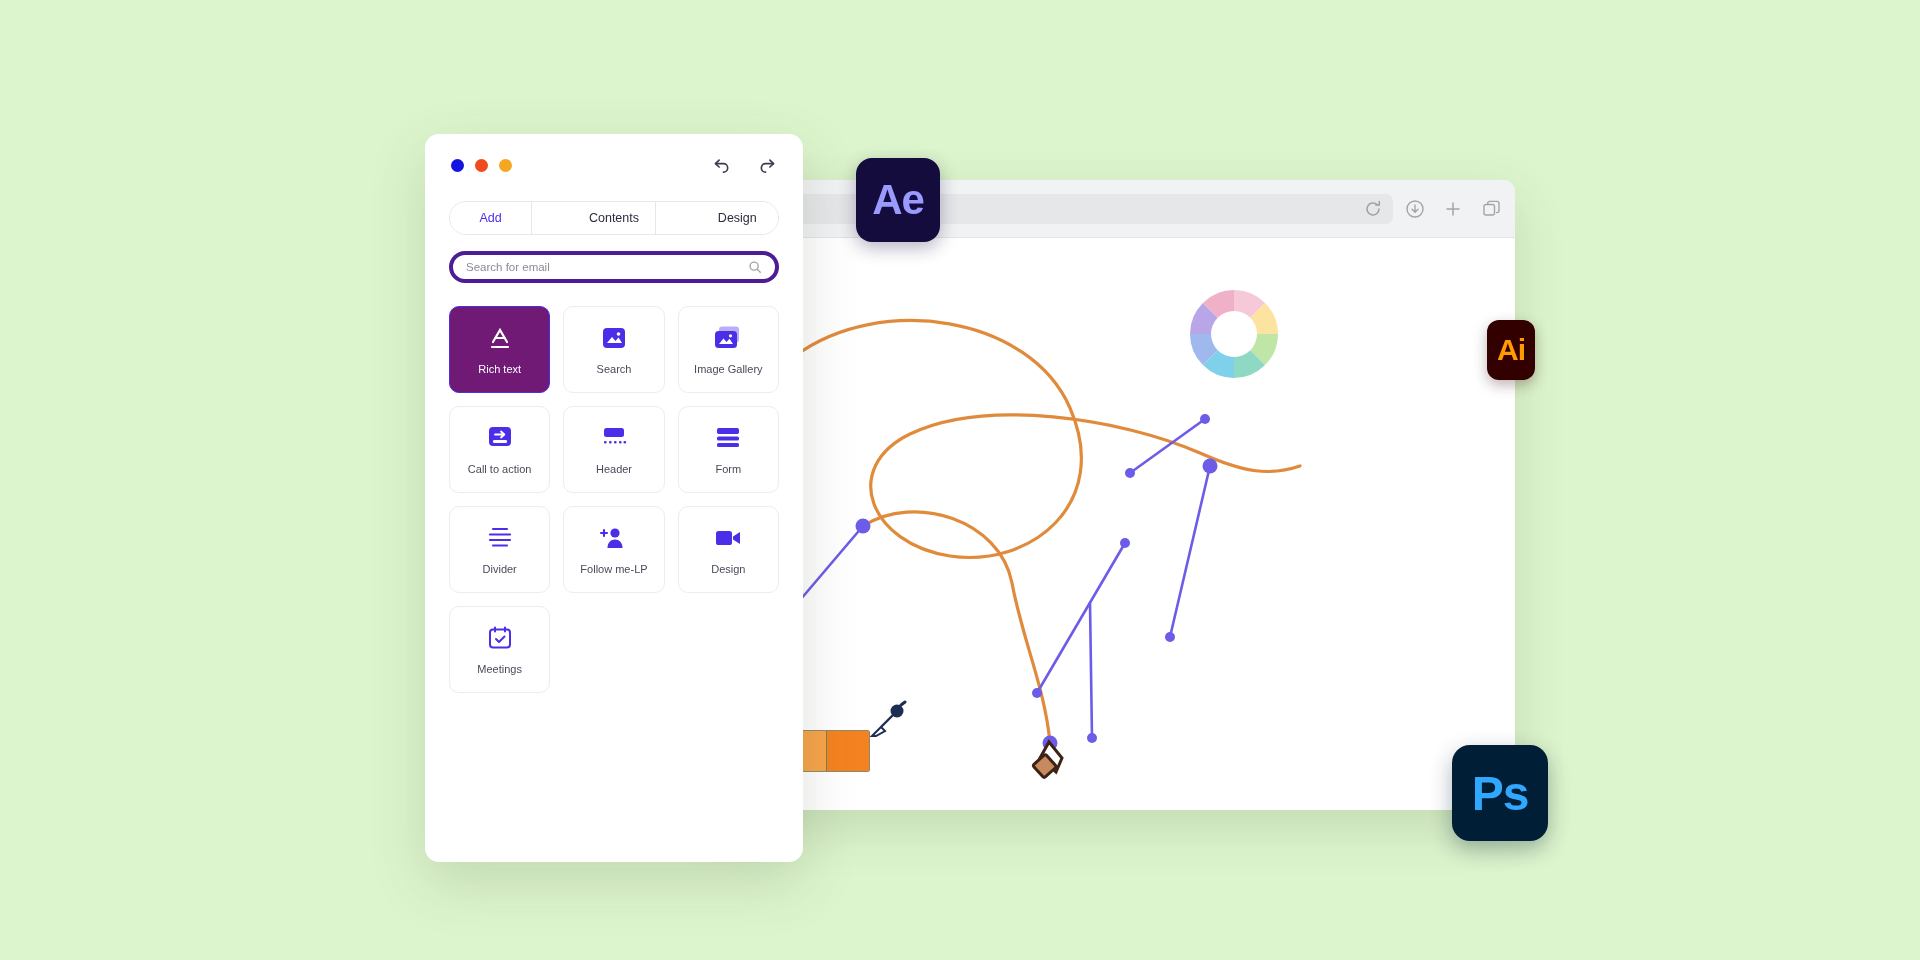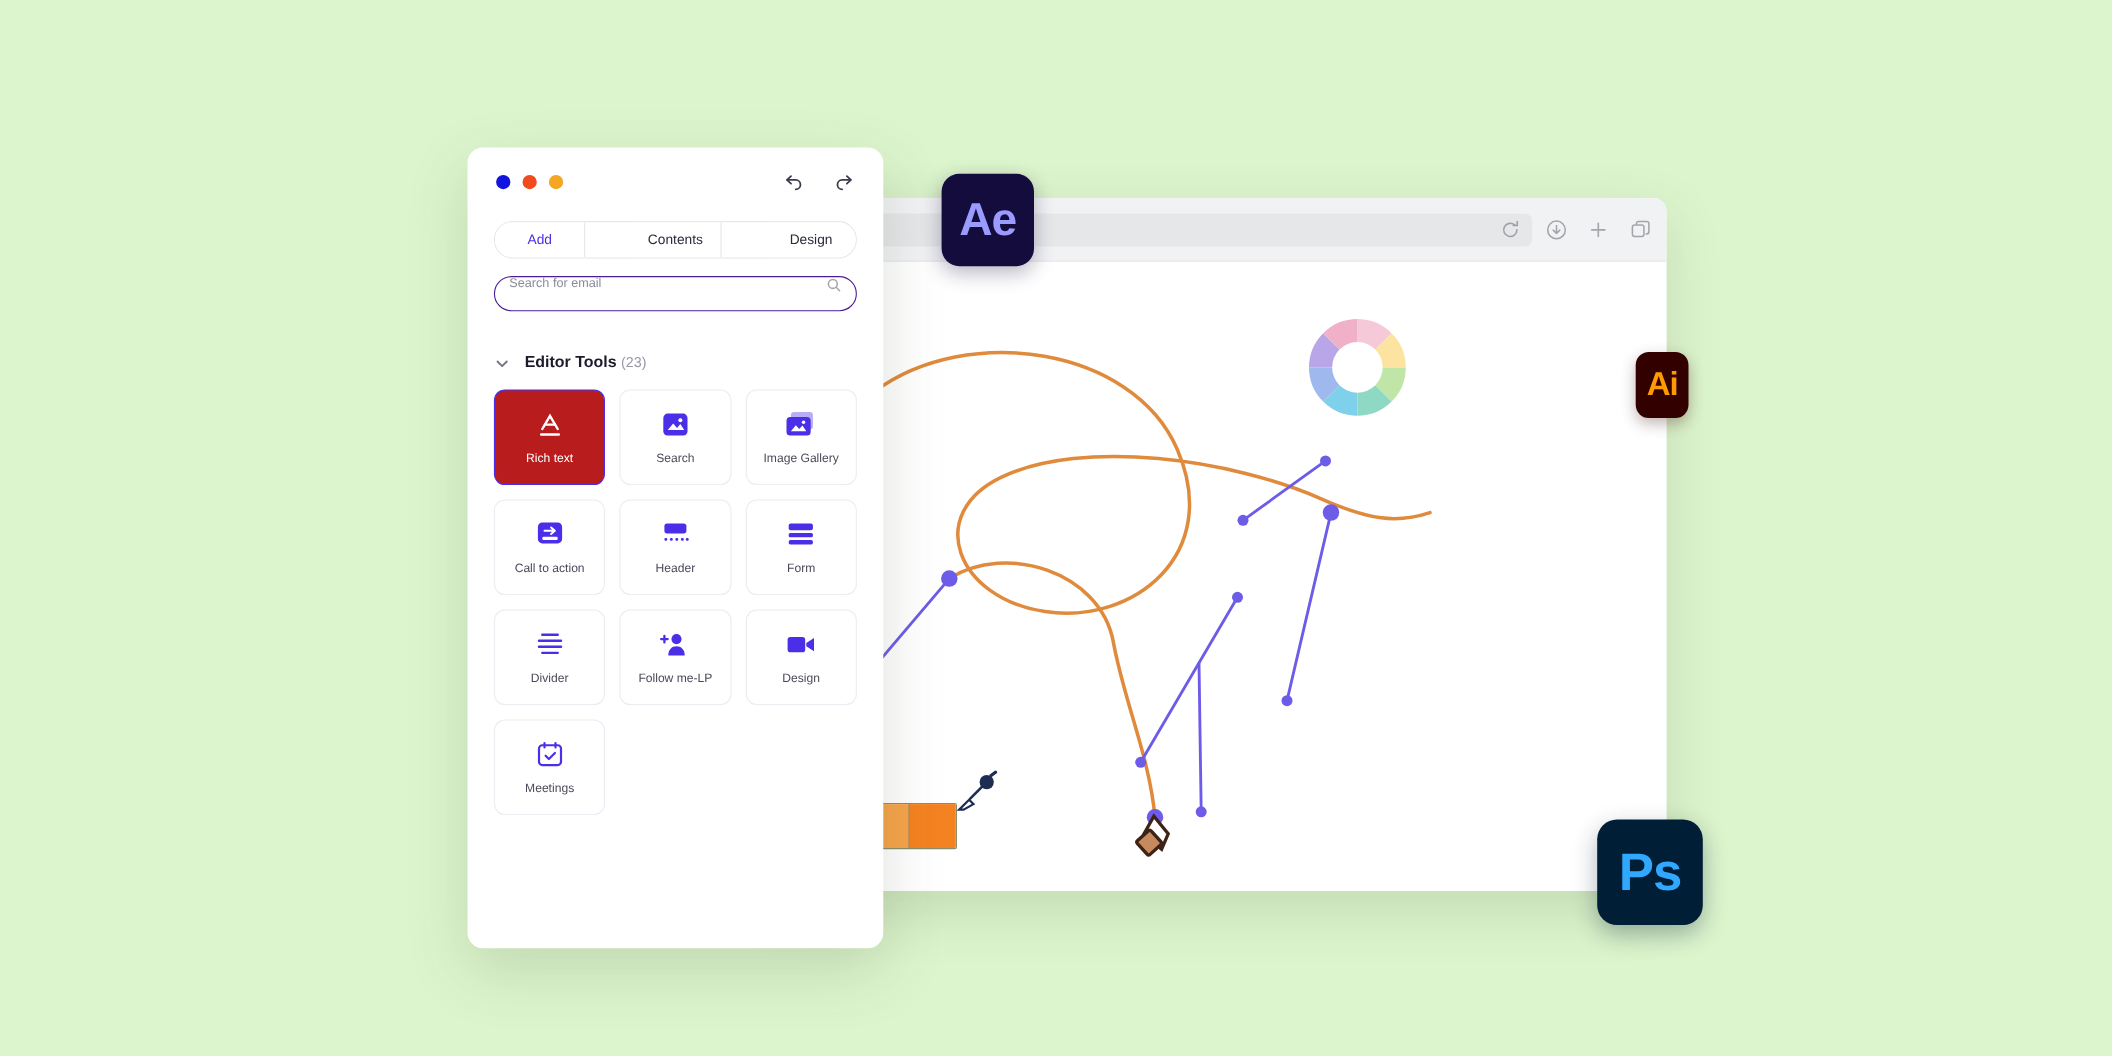--- a/index.html
+++ b/index.html
@@ -146,25 +146,25 @@
     display: flex; align-items: center; justify-content: center;
     font-size: 12.5px;
     color: #2b2b3d;
     border-right: 1px solid #e6e6ee;
     background: #fff;
   }
   .seg-tab:last-child { border-right: none; }
   .seg-tab.active { color: #4b2fe8; }
 
   .search-box {
-    margin: 16px 24px 17px 24px;
+    margin: 16px 24px 7px 24px;
     height: 32px;
-    border: 1px solid #4c1d95;
+    border: 4px solid #4c1d95;
     border-radius: 16px;
-    display: flex; align-items: flex-start;
+    display: flex; align-items: center;
     padding: 0 13px;
   }
   .search-box input {
     flex: 1;
     border: none; outline: none;
     font-size: 11.5px;
     color: #4c4c5c;
     font-family: "Liberation Sans", sans-serif;
     background: transparent;
   }
@@ -188,21 +188,21 @@
   .tool-card {
     height: 87px;
     border: 1px solid #ececf3;
     border-radius: 10px;
     background: #fff;
     display: flex; flex-direction: column;
     align-items: center; justify-content: center;
     gap: 11px;
   }
   .tool-card.selected {
-    background: #b91c1c;
+    background: #701a75;
     border-color: #4b2fe8;
   }
   .tool-card .t-ico { height: 28px; display: flex; align-items: center; }
   .tool-card .t-ico svg { display: block; }
   .tool-card .t-label { font-size: 11px; color: #4a4a5a; }
   .tool-card.selected .t-label { color: #ffffff; }
 </style>
 </head>
 <body style="background: rgb(221, 245, 205);">
 
@@ -379,28 +379,20 @@
   </div>
 
   <div class="search-box">
     <input type="text" placeholder="Search for email" style="">
     <svg viewBox="0 0 16 16" fill="none" stroke="#5a5a6a" stroke-width="1.6" stroke-linecap="round">
       <circle cx="7" cy="7" r="4.6"></circle>
         <path d="M10.5 10.5 L14 14"></path>
     </svg>
   </div>
 
-  <div class="section-head">
-    <svg class="chevron" viewBox="0 0 16 16" fill="none" stroke="#3b3b4d" stroke-width="1.8" stroke-linecap="round" stroke-linejoin="round">
-      <path d="M3.5 6 L8 10.5 L12.5 6"></path>
-    </svg>
-    <div class="section-title">
-      <span>Editor Tools</span><span class="section-count">(23)</span>
-    </div>
-  </div>
 
   <div class="tool-grid">
 
     <div class="tool-card selected">
       <span class="t-ico">
         <svg width="30" height="28" viewBox="0 0 30 28" fill="none" stroke="#ffffff" stroke-width="2.2" stroke-linecap="round">
           <path d="M8 18 L15 6 L22 18"></path>
             <path d="M10.5 14 H19.5"></path>
             <path d="M7 23 H23"></path>
         </svg>

